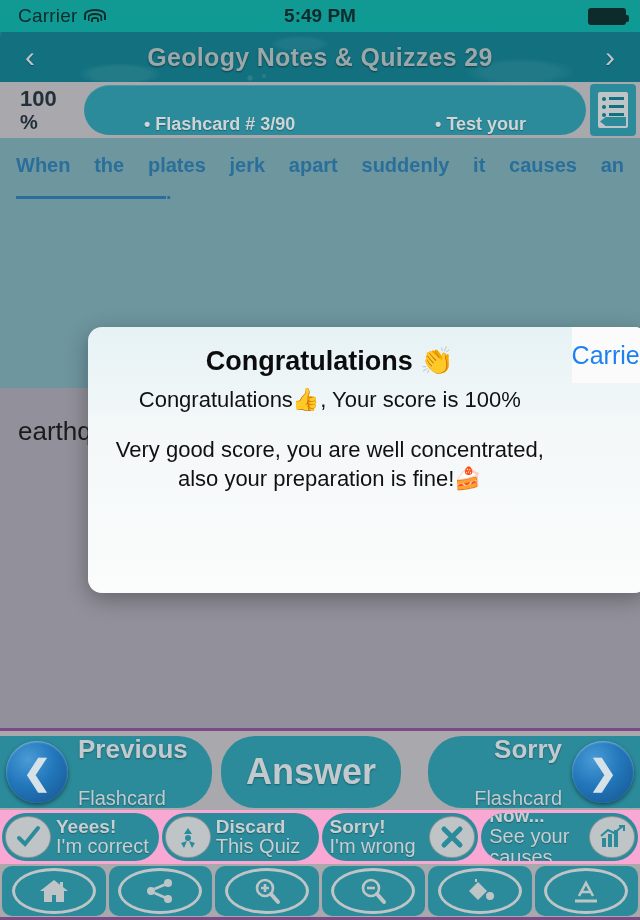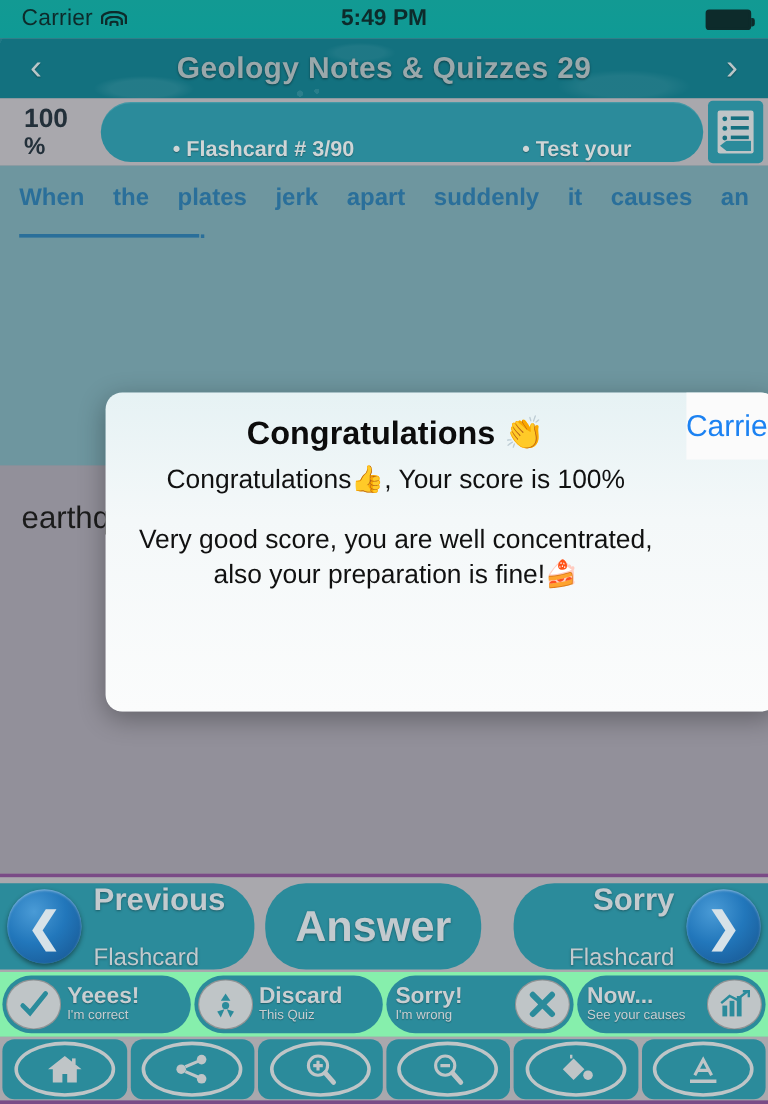--- a/index.html
+++ b/index.html
@@ -129,35 +129,35 @@
   .btn-next .circ{margin-right:6px;}
   .btn-lbl{padding:0 10px;color:#c3cace;text-shadow:0 1px 2px rgba(0,0,0,.35);line-height:1.02;}
   .btn-lbl .l1{font-size:26px;font-weight:bold;display:block;}
   .btn-lbl .l2{font-size:20px;display:block;margin-top:25px;}
   .btn-answer .answer-lbl{font-size:36px;font-weight:bold;color:#c3cace;
     text-shadow:0 1px 2px rgba(0,0,0,.35);}
 
   
   .actionrow{
     position:absolute;left:0;top:810px;width:640px;height:54px;
-    background:#86efac;display:flex;align-items:center;gap:3px;padding:0 2px;box-sizing:border-box;
+    background:#f9a8d4;display:flex;align-items:center;gap:3px;padding:0 2px;box-sizing:border-box;
   }
   .act{
     flex:1;height:48px;background:#2b8b9b;border-radius:24px;
     display:flex;align-items:center;position:relative;overflow:hidden;
   }
   .act-ico{
     width:44px;height:40px;border-radius:50%;background:#bfc5c7;flex:0 0 44px;
     display:flex;align-items:center;justify-content:center;
     color:#2b8b9b;font-size:26px;font-weight:bold;margin:0 3px;
     border:1px solid rgba(0,0,0,.25);
   }
   .act-lbl{color:#c9ced1;line-height:1.05;padding:0 2px;text-shadow:0 1px 1px rgba(0,0,0,.3);}
   .act-lbl .a1{font-size:19px;font-weight:bold;display:block;}
-  .act-lbl .a2{font-size:11px;display:block;}
+  .act-lbl .a2{font-size:20px;display:block;}
 
   
   .tabbar{
     position:absolute;left:0;top:864px;width:640px;height:56px;
     background:#a9a8ad;display:flex;align-items:center;gap:3px;padding:0 2px;box-sizing:border-box;
     border-bottom:3px solid #7a4b86;
   }
   .tab{
     flex:1;height:50px;background:#2b8b9b;border-radius:10px;
     display:flex;align-items:center;justify-content:center;

